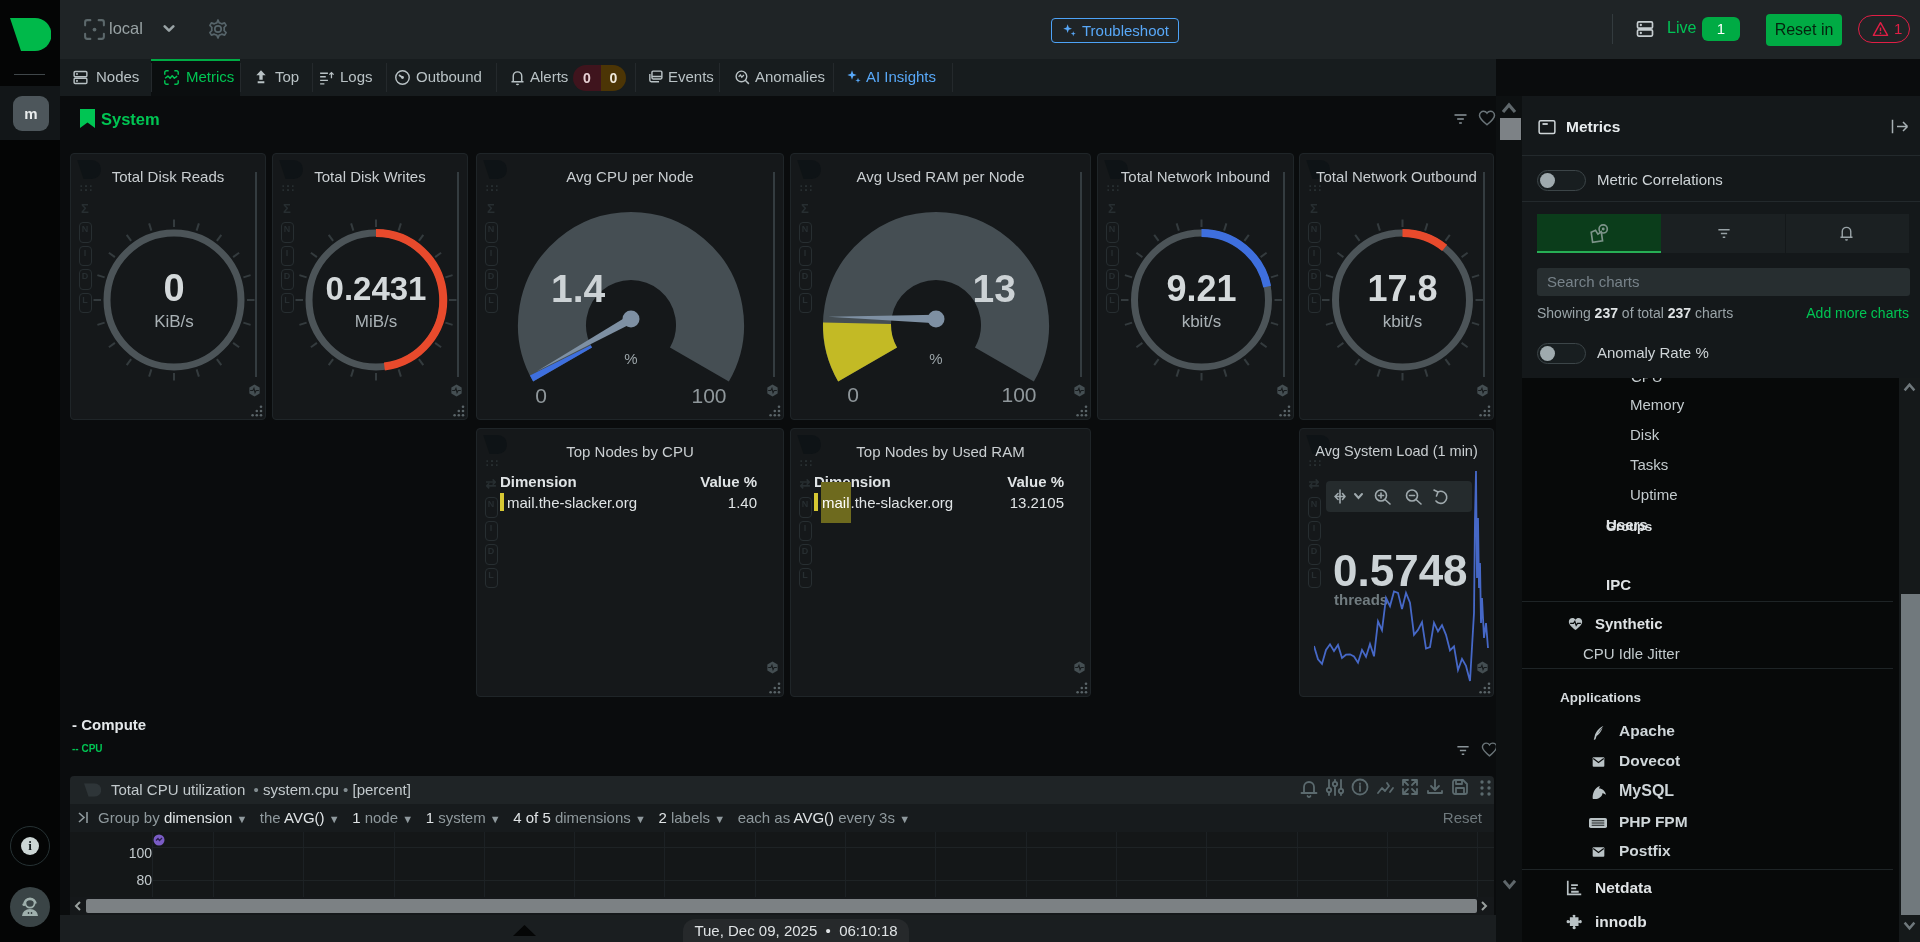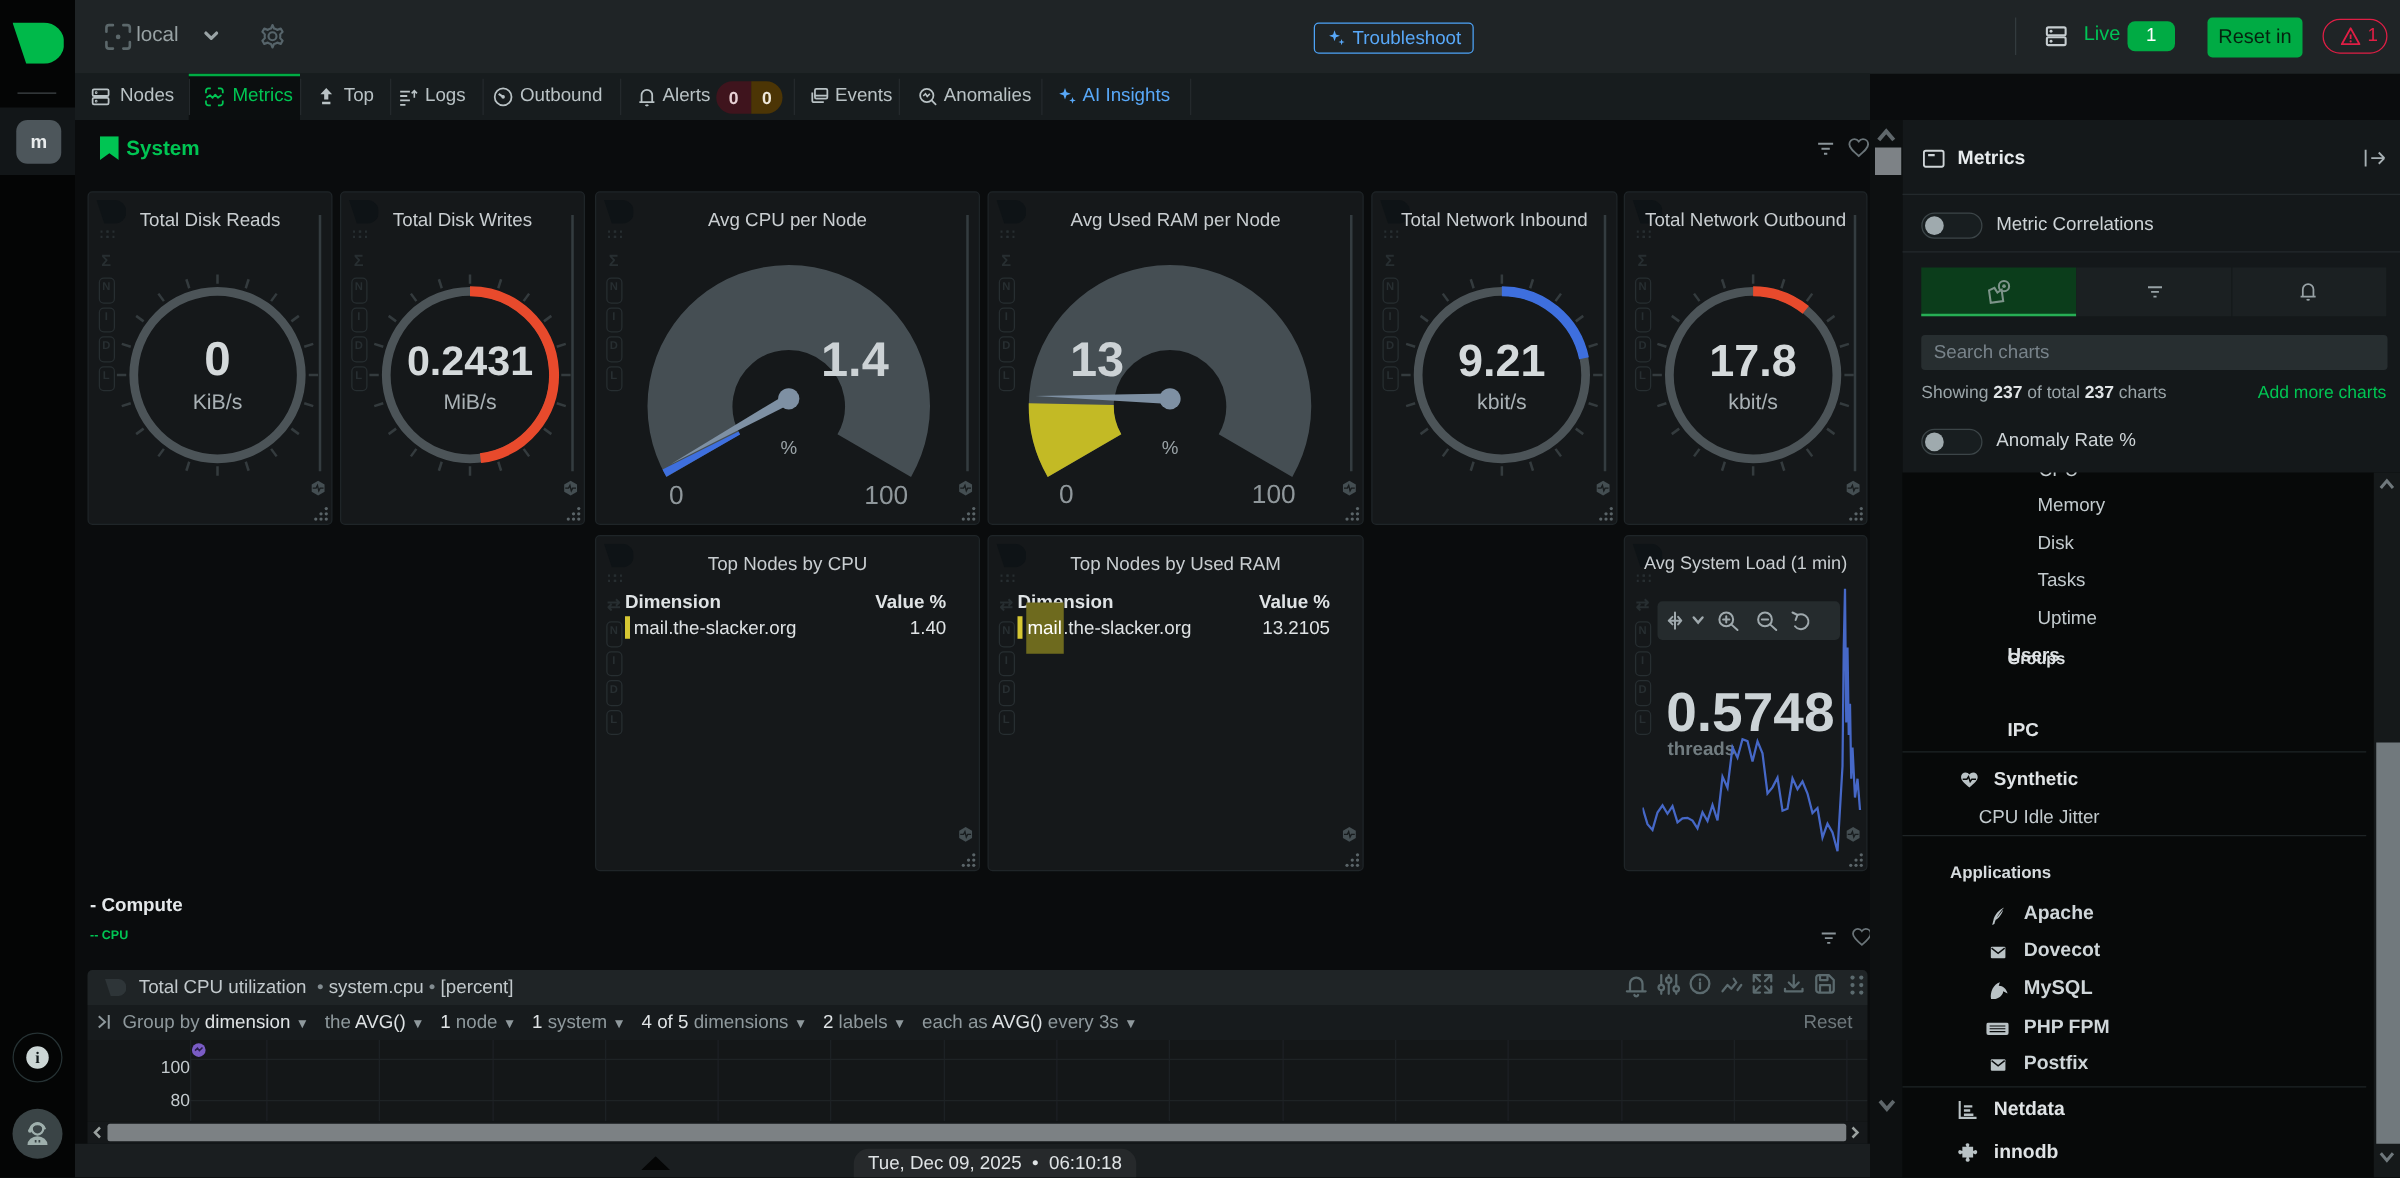--- a/index.html
+++ b/index.html
@@ -407,21 +407,21 @@
     <svg class="a" style="left:0;top:0" width="308" height="267">
       <g transform="translate(154,171)">
         <path d="M -68.4 39.5 A 79 79 0 1 1 68.4 39.5" fill="none" stroke="#454e53" stroke-width="68"></path>
         <path d="M -68.4 39.5 A 79 79 0 0 1 -70.6 35.4" fill="none" stroke="#3e6fde" stroke-width="68"></path>
         <polygon points="-94.5,46.4 -2.0,-9.7 2.0,-2.3" fill="#7e90a3"></polygon>
         <circle cy="-6" r="8.5" fill="#7e90a3"></circle>
         <text x="-90" y="78" fill="#8f979b" font-size="21" text-anchor="middle">0</text>
         <text x="78" y="78" fill="#8f979b" font-size="21" text-anchor="middle">100</text>
       </g>
     </svg>
-    <div class="a" style="left:74px;top:113px;width:160px;text-align:right;font-size:39px;font-weight:bold;color:#ccd2d5">1.4</div>
+    <div class="a" style="left:74px;top:113px;width:160px;text-align:left;font-size:39px;font-weight:bold;color:#ccd2d5">1.4</div>
     <div class="a" style="left:114px;top:196px;width:80px;text-align:center;font-size:15px;color:#9aa3a7">%</div>
   </div>
 <div class="card" style="left:790px;top:153px;width:301px;height:267px">
     <svg class="a" style="left:6px;top:6px" width="24" height="19" viewBox="0 0 41 33">
       <use href="#ndlogo" fill="#0e1316"></use>
     </svg>
     <div class="stk">
       <div style="letter-spacing:-2px">∷∷</div>
       <div style="font-size:13px">Σ</div>
       <div class="stkb">N</div>
@@ -440,21 +440,21 @@
     <svg class="a" style="left:0;top:0" width="301" height="267">
       <g transform="translate(145,171)">
         <path d="M -68.4 39.5 A 79 79 0 1 1 68.4 39.5" fill="none" stroke="#454e53" stroke-width="68"></path>
         <path d="M -68.4 39.5 A 79 79 0 0 1 -79.0 -1.7" fill="none" stroke="#c3ba25" stroke-width="68"></path>
         <polygon points="-108.0,-8.3 0.1,-10.2 -0.1,-1.8" fill="#7e90a3"></polygon>
         <circle cy="-6" r="8.5" fill="#7e90a3"></circle>
         <text x="-83" y="77" fill="#8f979b" font-size="21" text-anchor="middle">0</text>
         <text x="83" y="77" fill="#8f979b" font-size="21" text-anchor="middle">100</text>
       </g>
     </svg>
-    <div class="a" style="left:65px;top:113px;width:160px;text-align:left;font-size:39px;font-weight:bold;color:#ccd2d5">13</div>
+    <div class="a" style="left:65px;top:113px;width:160px;text-align:right;font-size:39px;font-weight:bold;color:#ccd2d5">13</div>
     <div class="a" style="left:105px;top:196px;width:80px;text-align:center;font-size:15px;color:#9aa3a7">%</div>
   </div>
 <div class="card" style="left:476px;top:428px;width:308px;height:269px">
     <svg class="a" style="left:6px;top:6px" width="24" height="19" viewBox="0 0 41 33">
       <use href="#ndlogo" fill="#0e1316"></use>
     </svg>
     <div class="stk">
       <div style="letter-spacing:-2px">∷∷</div>
       <div style="font-size:13px">⇄</div>
       <div class="stkb">N</div>

